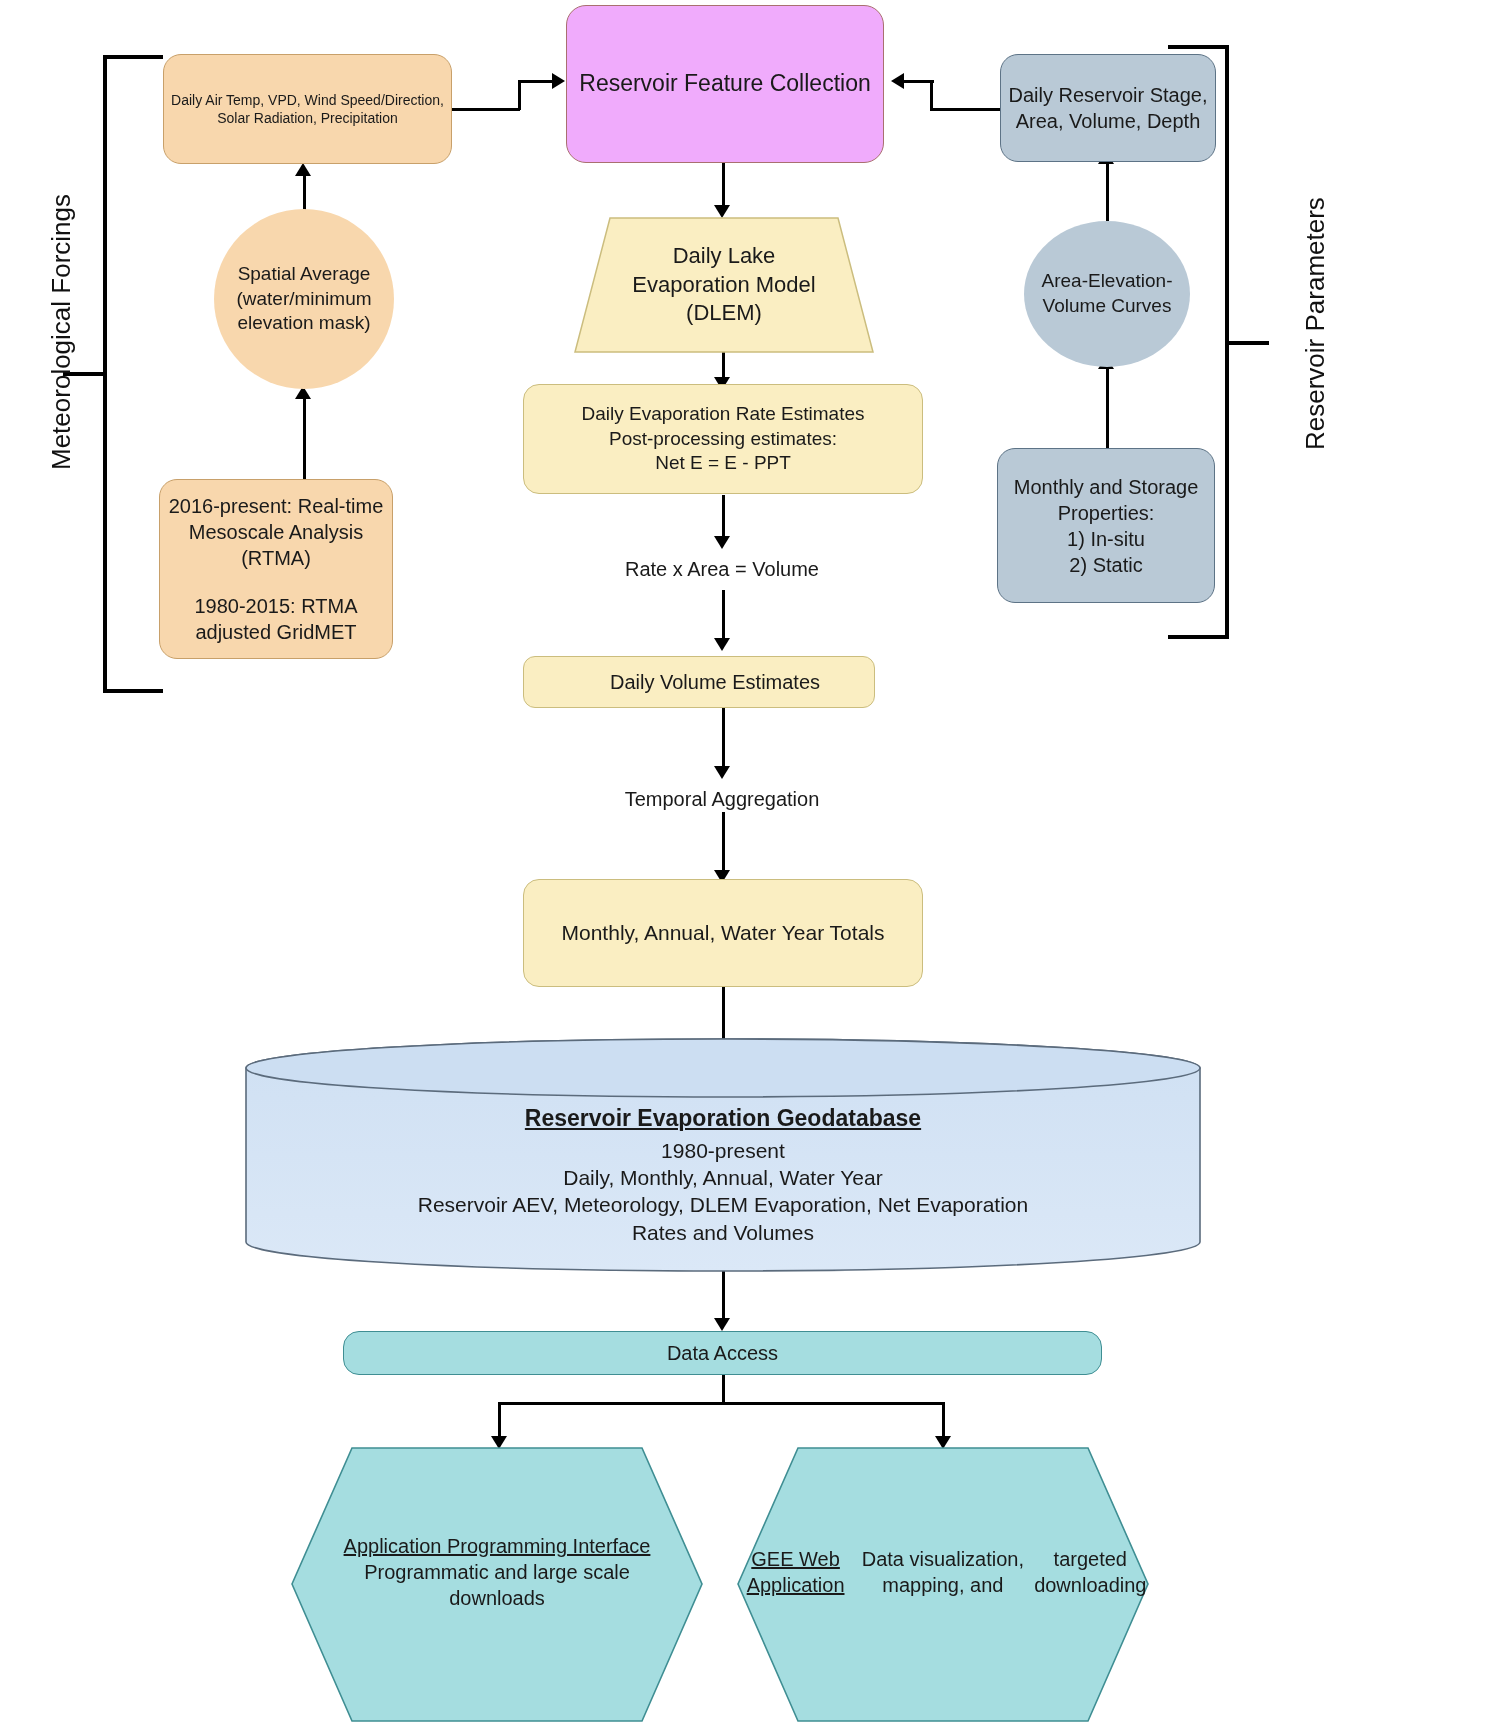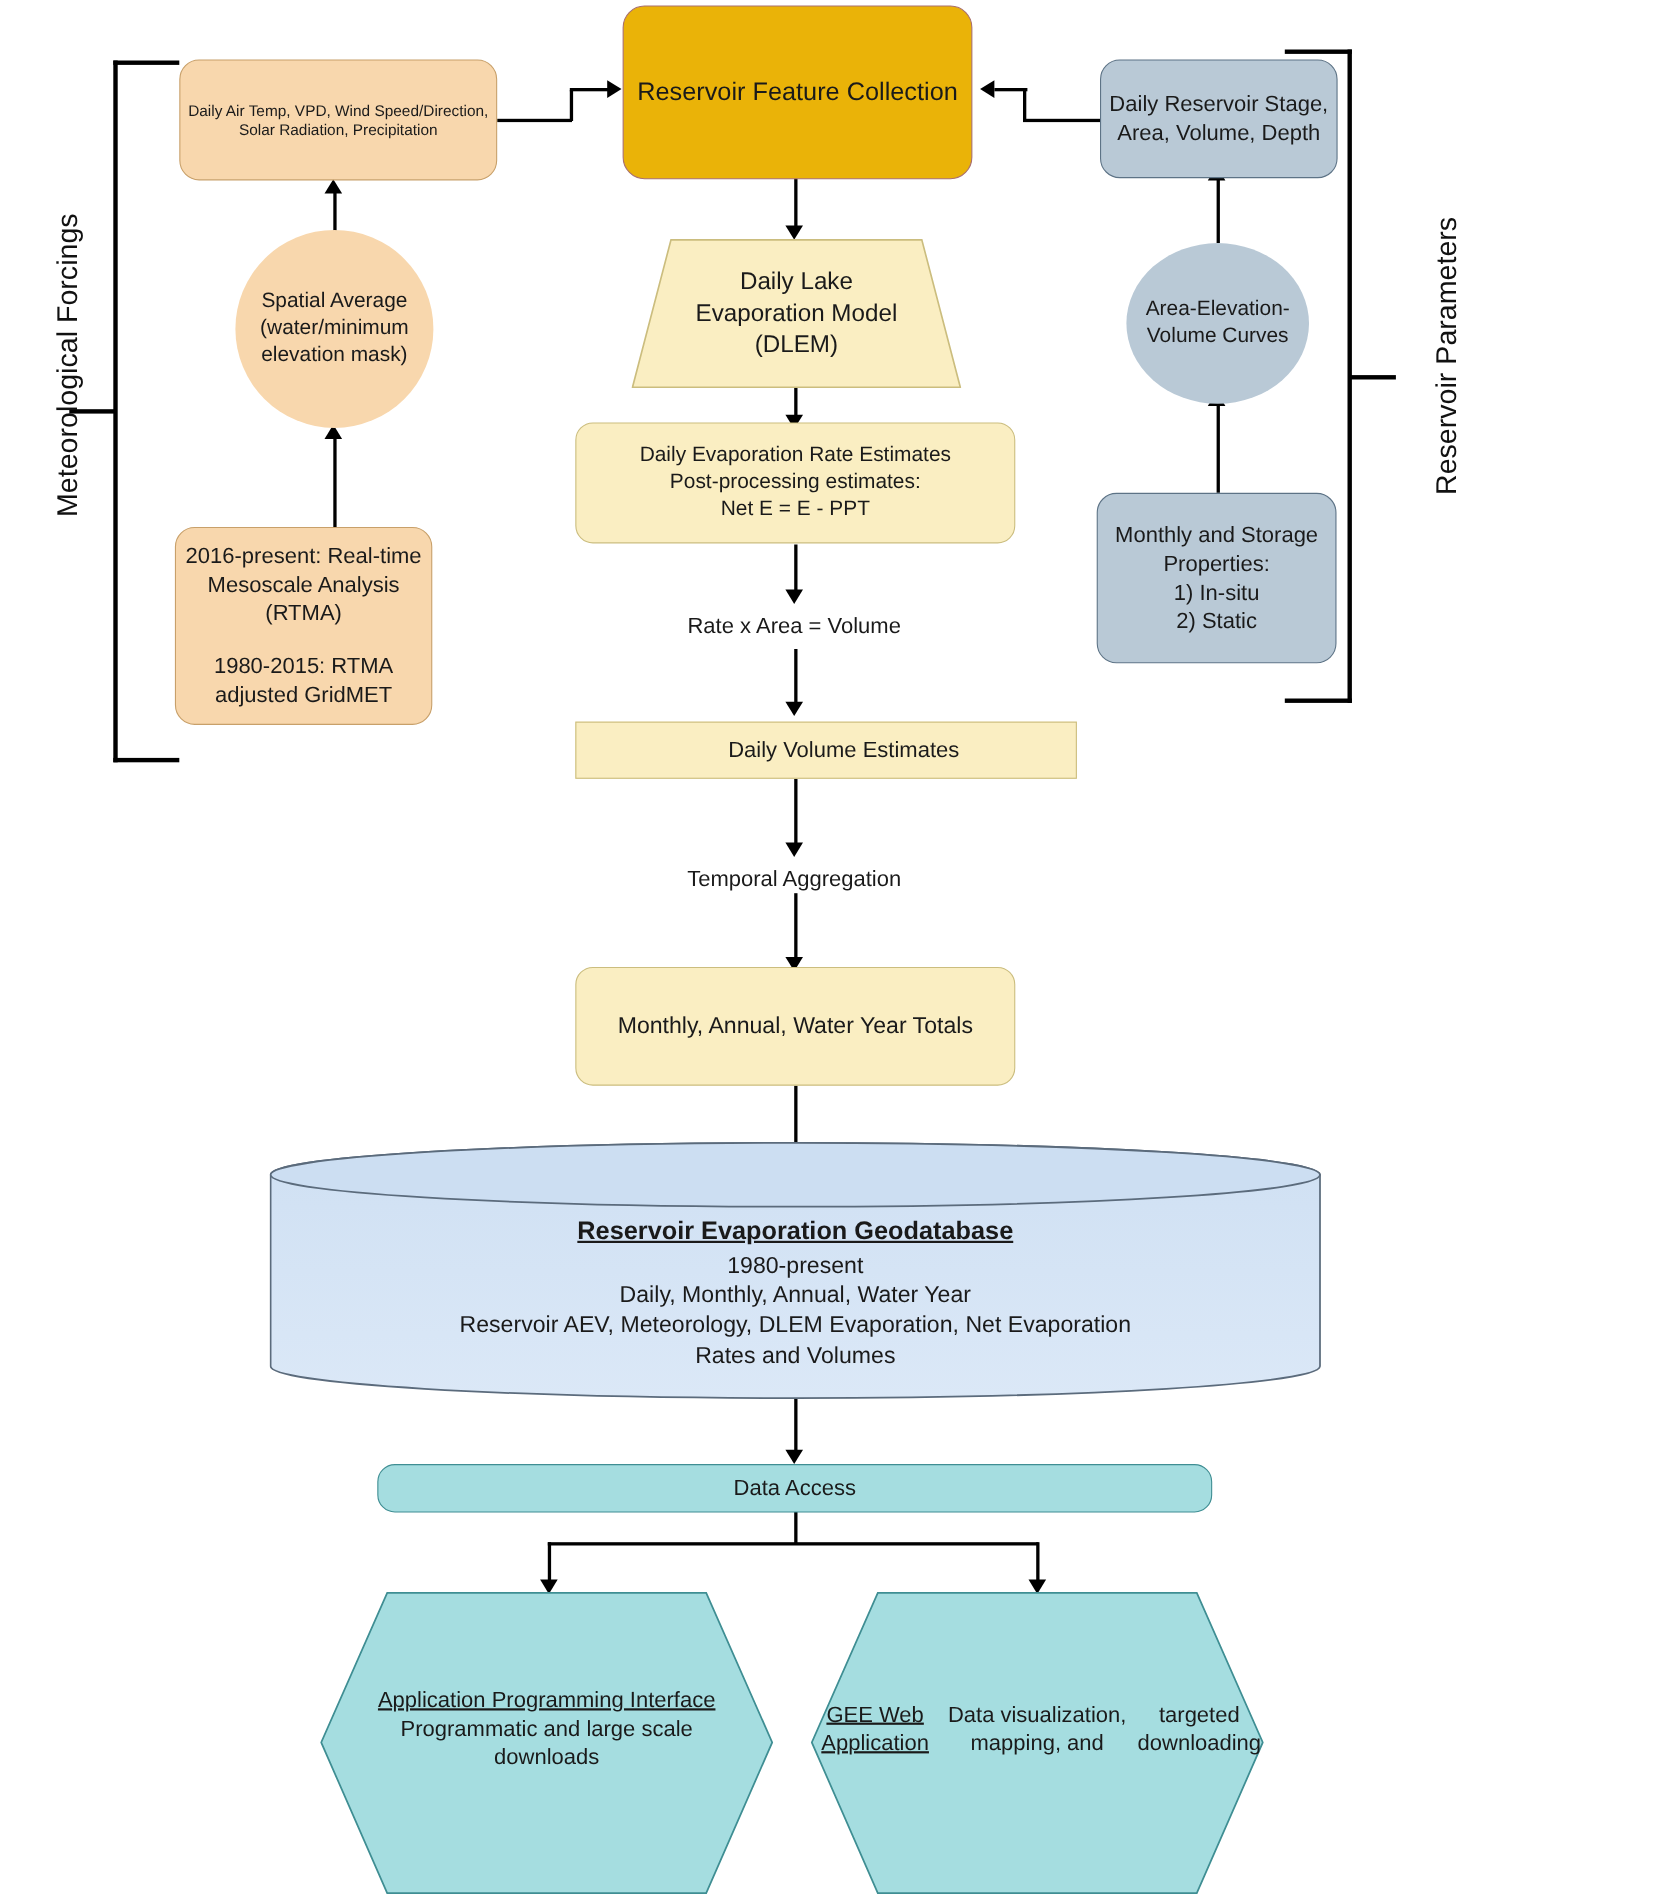--- a/index.html
+++ b/index.html
@@ -29,21 +29,21 @@
     z-index: 3;
   }
   .node .txt { width: 100%; padding: 0 6px; }
 
   
   .rbox {
     border-radius: 18px;
     border: 1.5px solid #b08a5c;
   }
   .orange { background: #f8d7ad; border-color: #c8a06a; }
-  .pink   { background: #eab308; border-color: #a9706f; border-radius: 20px; }
+  .pink   { background: #f0abfc; border-color: #a9706f; border-radius: 20px; }
   .blue   { background: #b9c9d6; border-color: #5d7386; }
   .yellow { background: #faeec2; border-color: #cbbd7e; }
   .teal   { background: #a5dde0; border-color: #3f8e93; border-radius: 16px; }
 
   .ellipse { border-radius: 50%; }
 
   .svgshape { position: absolute; z-index: 2; }
   .labelover {
     position: absolute;
     z-index: 4;
@@ -208,21 +208,21 @@
   </div>
 
   <div class="node rbox yellow" style="left:523px; top:384px; width:400px; height:110px; font-size:19px; flex-direction:column; border-radius:16px;">
     <div class="txt">Daily Evaporation Rate Estimates</div>
     <div class="txt">Post-processing estimates:</div>
     <div class="txt">Net E = E - PPT</div>
   </div>
 
   <div class="plain" style="left:522px; top:558px; width:400px; font-size:20px;">Rate x Area = Volume</div>
 
-  <div class="node rbox yellow" style="left:523px; top:656px; width:456px; height:52px; font-size:20px; border-radius:0;padding-left:32px;">
+  <div class="node rbox yellow" style="left:523px; top:656px; width:352px; height:52px; font-size:20px; border-radius:12px;padding-left:32px;">
     <div class="txt">Daily Volume Estimates</div>
   </div>
 
   <div class="plain" style="left:522px; top:788px; width:400px; font-size:20px;">Temporal Aggregation</div>
 
   <div class="node rbox yellow" style="left:523px; top:879px; width:400px; height:108px; font-size:21px; border-radius:16px;">
     <div class="txt">Monthly, Annual, Water Year Totals</div>
   </div>
 
   <div class="node rbox blue" style="left:1000px; top:54px; width:216px; height:108px; font-size:20px;">

